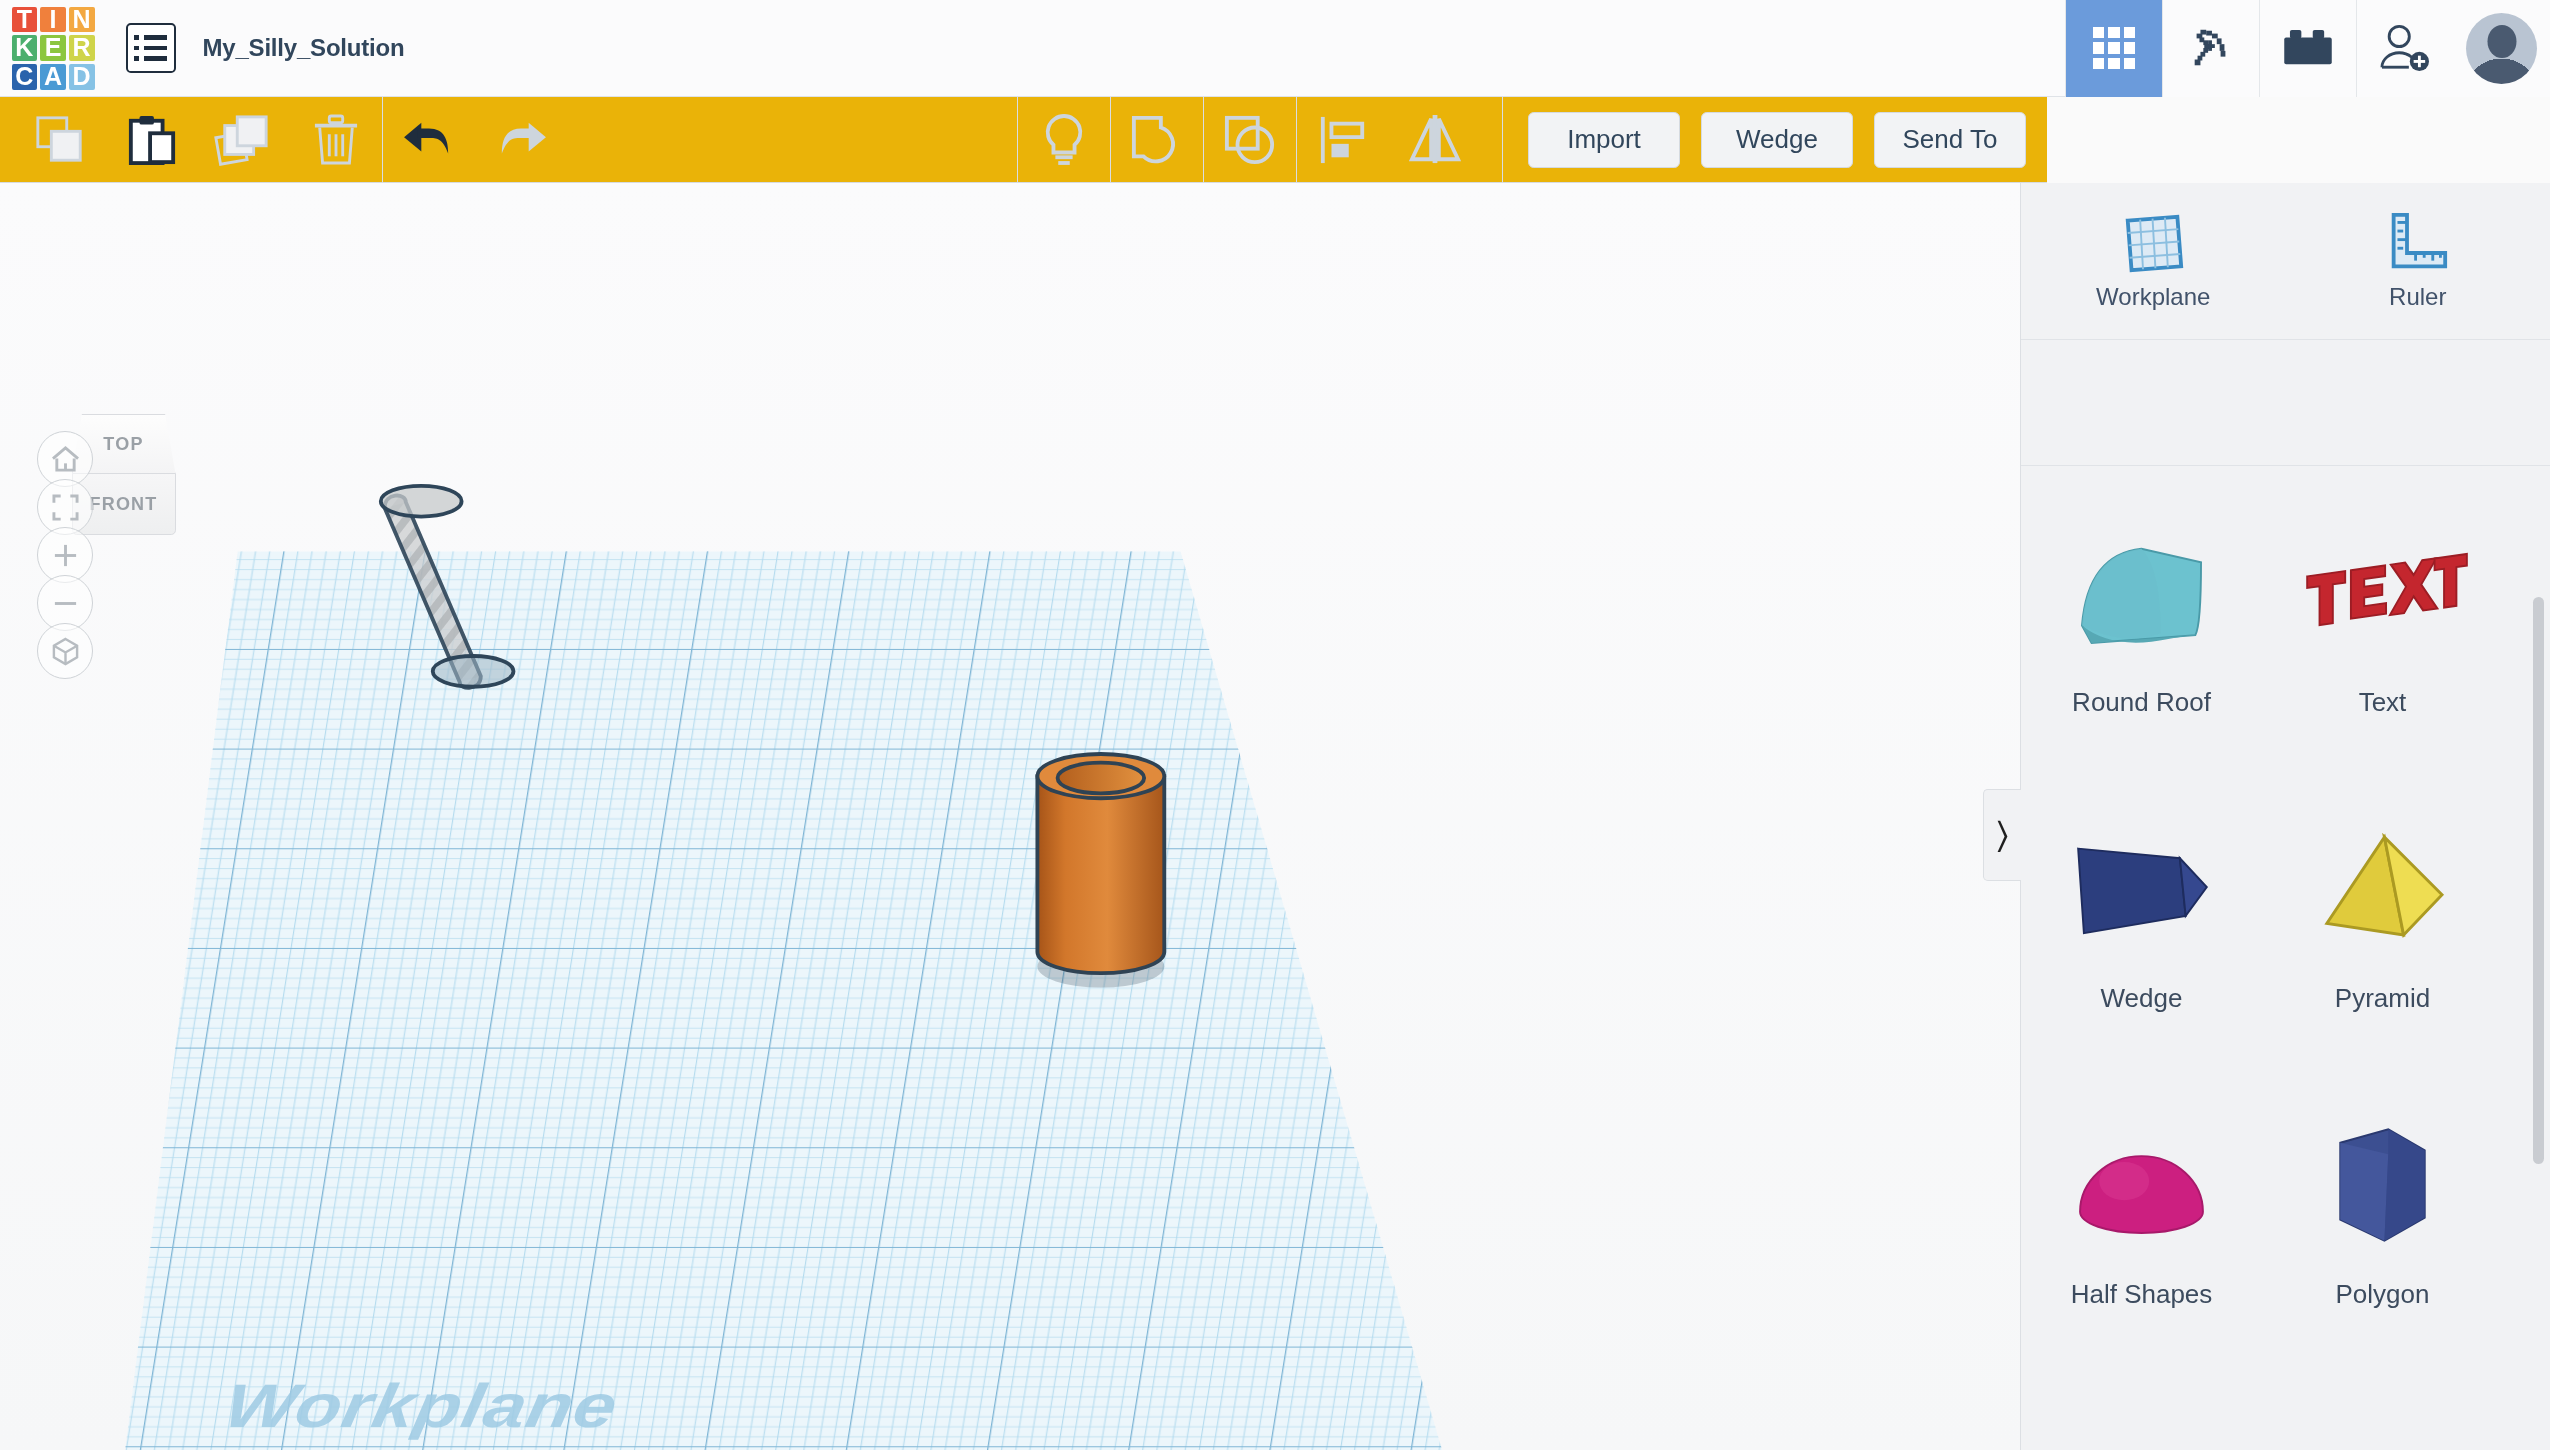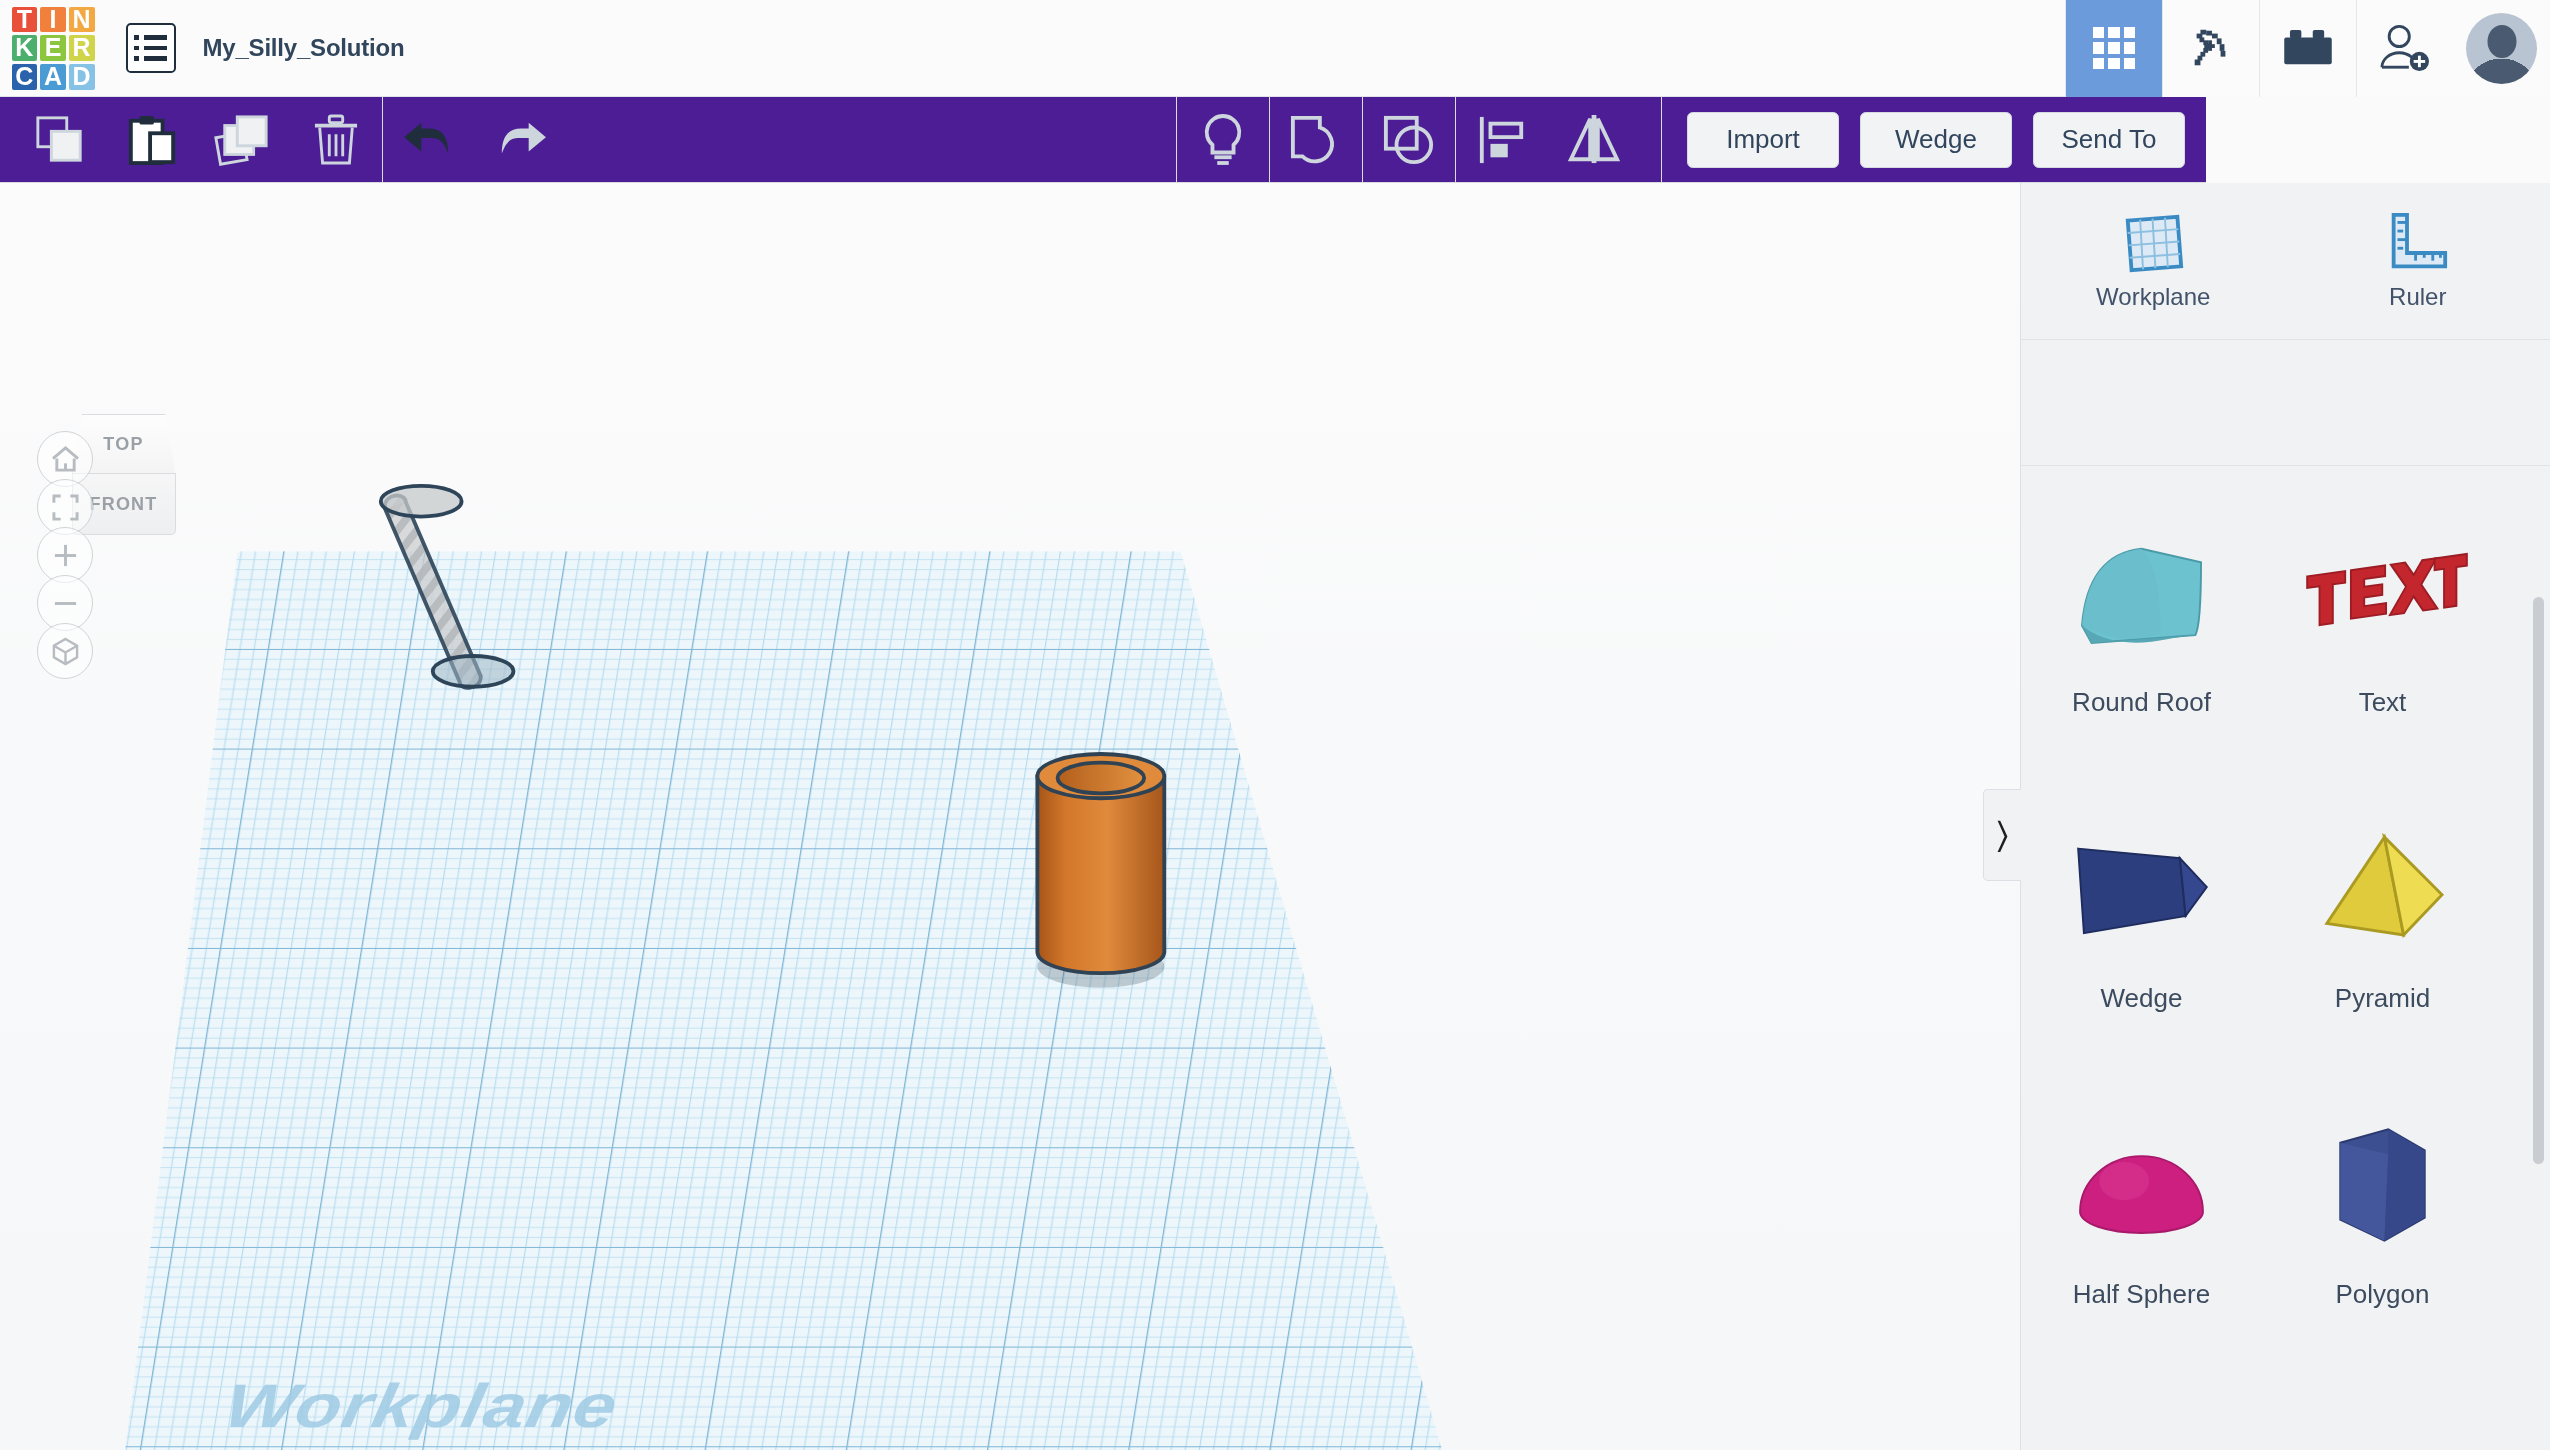--- a/index.html
+++ b/index.html
@@ -38,22 +38,22 @@
 
   .avatar-wrap{ width:97px; height:97px; display:flex; align-items:center;
     justify-content:center; background:#fbfbfc; }
   .avatar{ width:71px; height:71px; border-radius:50%;
     background:radial-gradient(circle at 50% 118%, #4a5a70 0 42%, #b9c4d2 42% 100%);
     position:relative; overflow:hidden; }
   .avatar::before{ content:""; position:absolute; left:50%; top:12.5px; transform:translateX(-50%);
     width:29px; height:33px; border-radius:50%; background:#4a5a70; }
 
   
-  #toolbar{ position:absolute; left:0; top:97px; width:2206px; height:86px;
-    background:#4c1d95; border-bottom:1px solid #d7dbe0; display:flex; align-items:center; }
+  #toolbar{ position:absolute; left:0; top:97px; width:2047px; height:86px;
+    background:#eab308; border-bottom:1px solid #d7dbe0; display:flex; align-items:center; }
   .tb-btn{ width:92px; height:86px; display:flex; align-items:center;
     justify-content:center; cursor:pointer; }
   .tb-sep{ width:1px; height:86px; background:#d9dde2; }
   .tb-spacer{ flex:1; height:86px; }
   svg{ display:block; overflow:visible; }
 
   .action-btn{ height:56px; min-width:152px; padding:0 21px; margin-right:21px;
     border:1px solid #d5dae0; border-radius:5.8px; background:#f2f3f5; color:#31465c;
     font-size:26px; display:flex; align-items:center; justify-content:center; cursor:pointer; }
 
@@ -505,21 +505,21 @@
 
     <div class="shape-row">
       <div class="shape-cell">
         <div class="shape-art">
           <svg width="173" height="144" viewBox="0 0 180 150">
             <path d="M26 104 a64 58 0 0 1 128 0 a64 22 0 0 1 -128 0 z" fill="#cc1f80"></path>
             <path d="M26 104 a64 58 0 0 1 128 0 a64 22 0 0 1 -128 0 z" fill="none" stroke="#a8196a" stroke-width="2"></path>
             <ellipse cx="72" cy="72" rx="26" ry="20" fill="#dc3b94" opacity=".45"></ellipse>
           </svg>
         </div>
-        <div class="shape-label">Half Sphere</div>
+        <div class="shape-label">Half Shapes</div>
       </div>
       <div class="shape-cell">
         <div class="shape-art">
           <svg width="173" height="144" viewBox="0 0 180 150">
             <polygon points="46,32 96,18 134,40 134,110 92,134 46,112" fill="#3c4f91" stroke="#2a396f" stroke-width="2"></polygon>
             <polygon points="46,32 96,44 92,134 46,112" fill="#44579c"></polygon>
             <polygon points="96,18 134,40 134,110 92,134 96,44" fill="#36488a"></polygon>
           </svg>
         </div>
         <div class="shape-label">Polygon</div>

